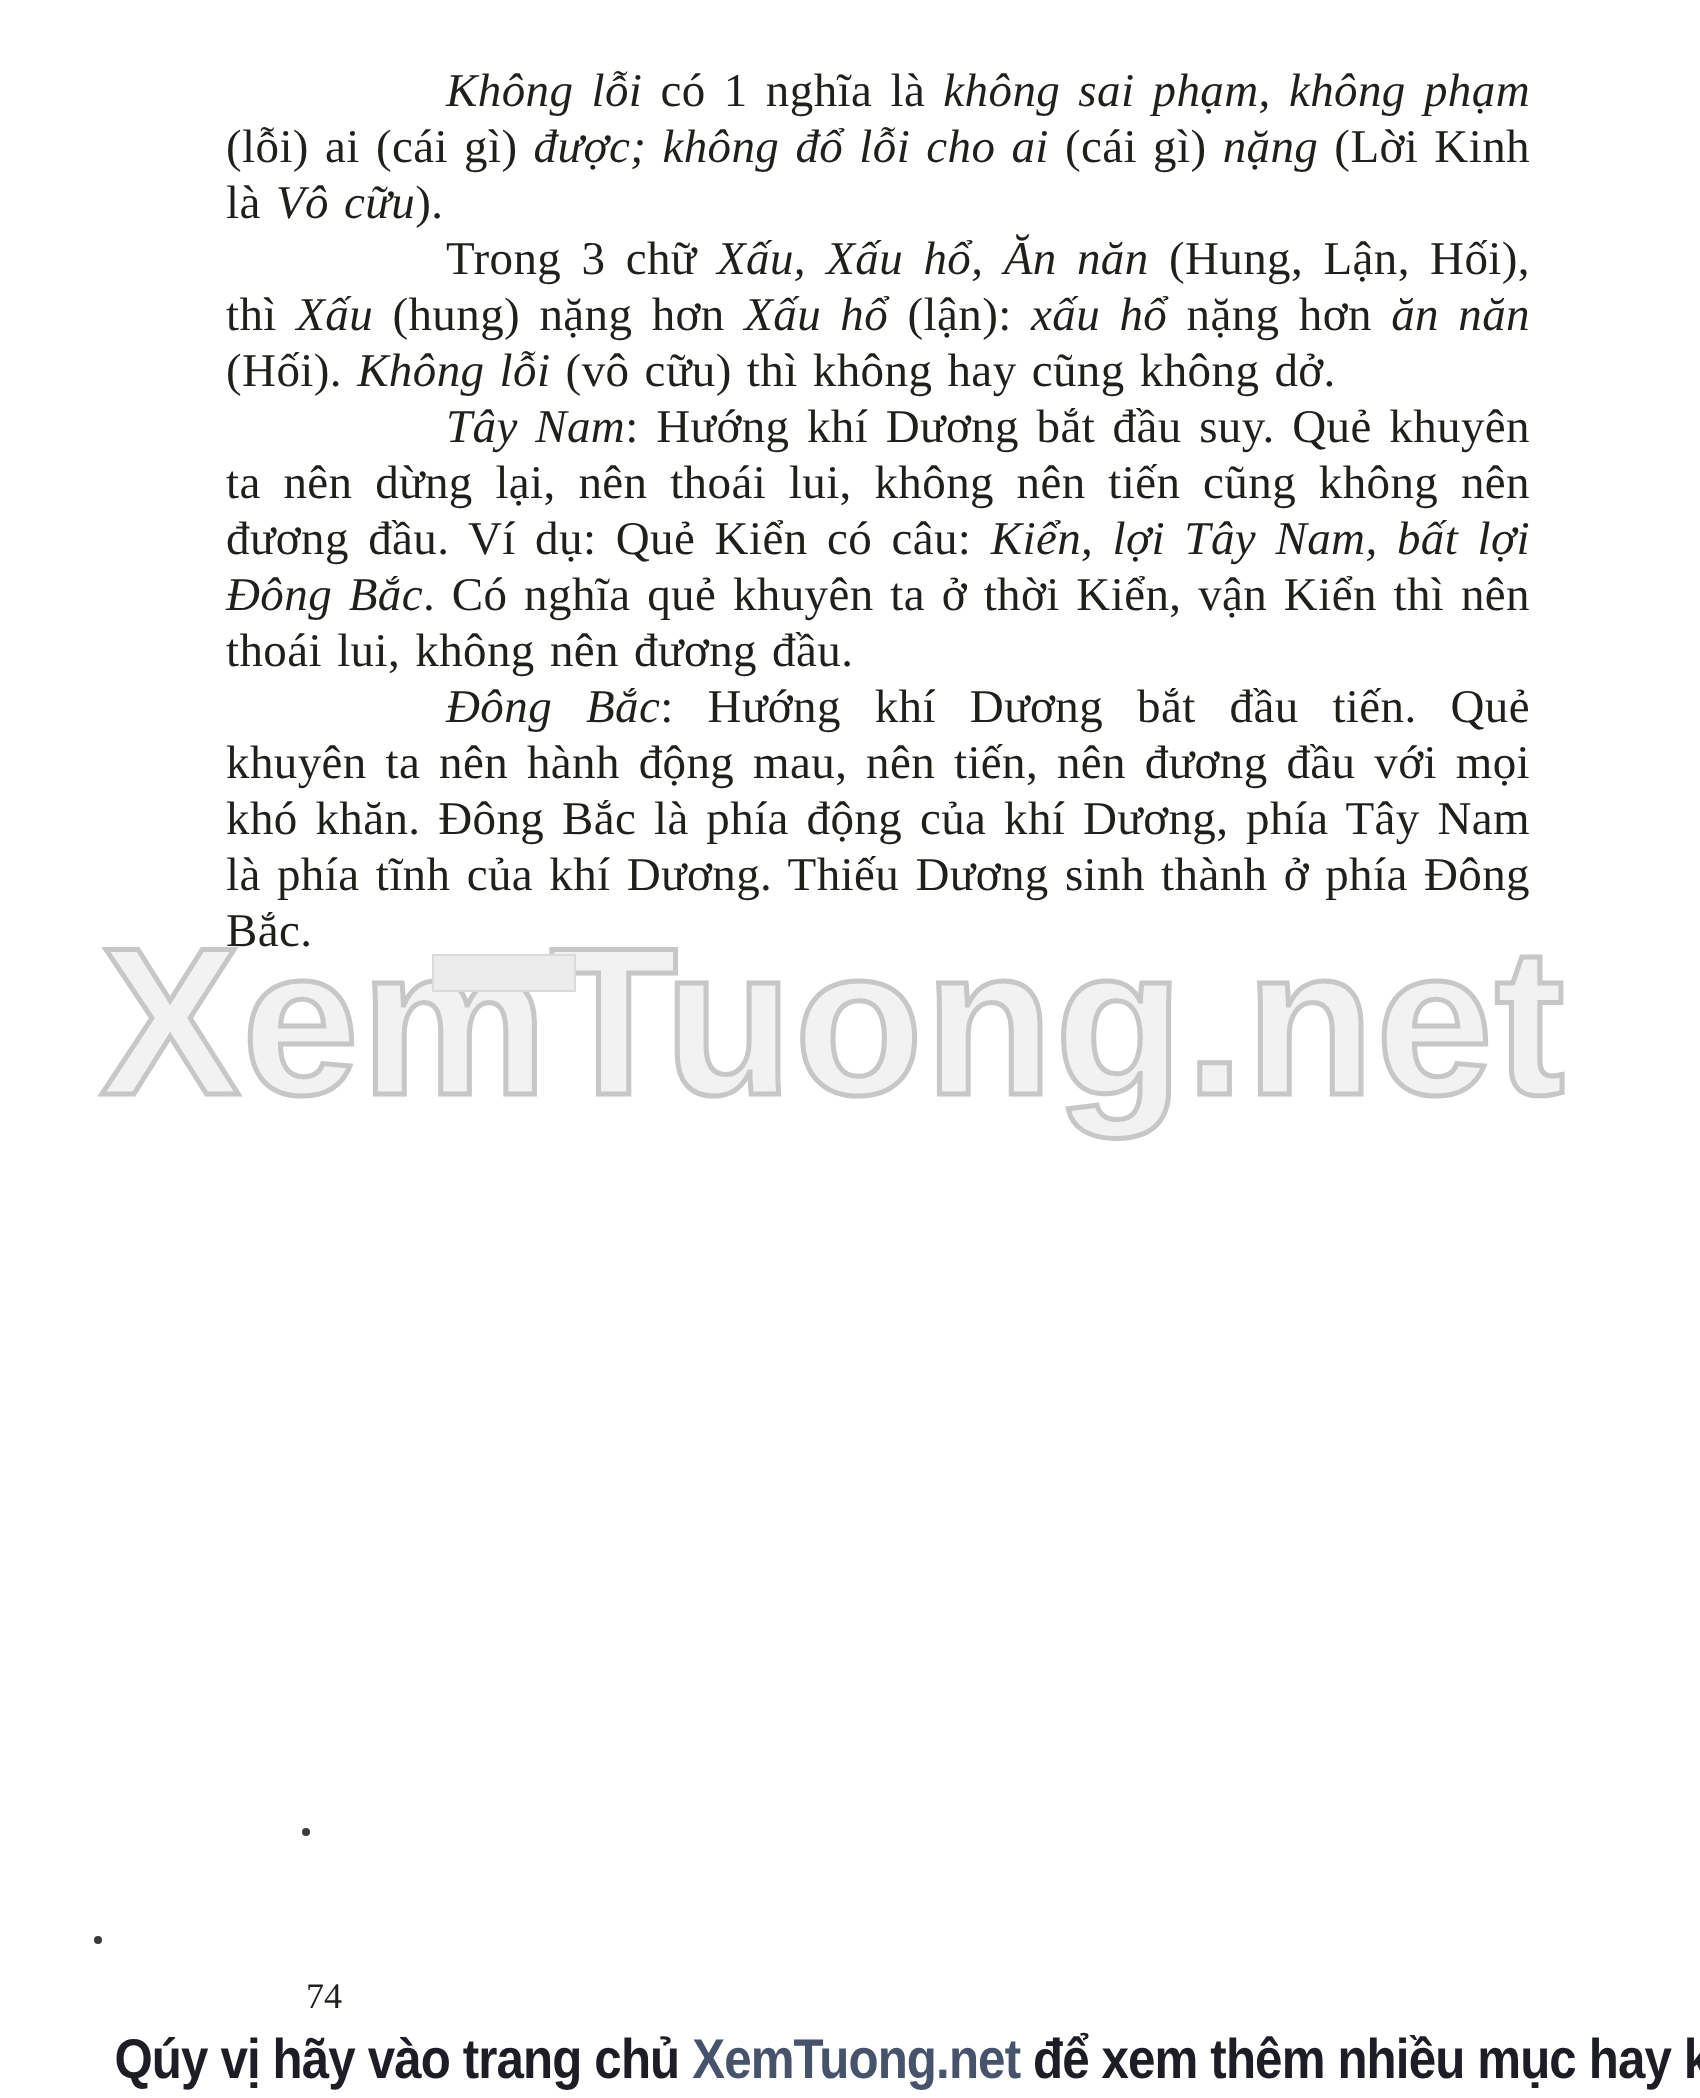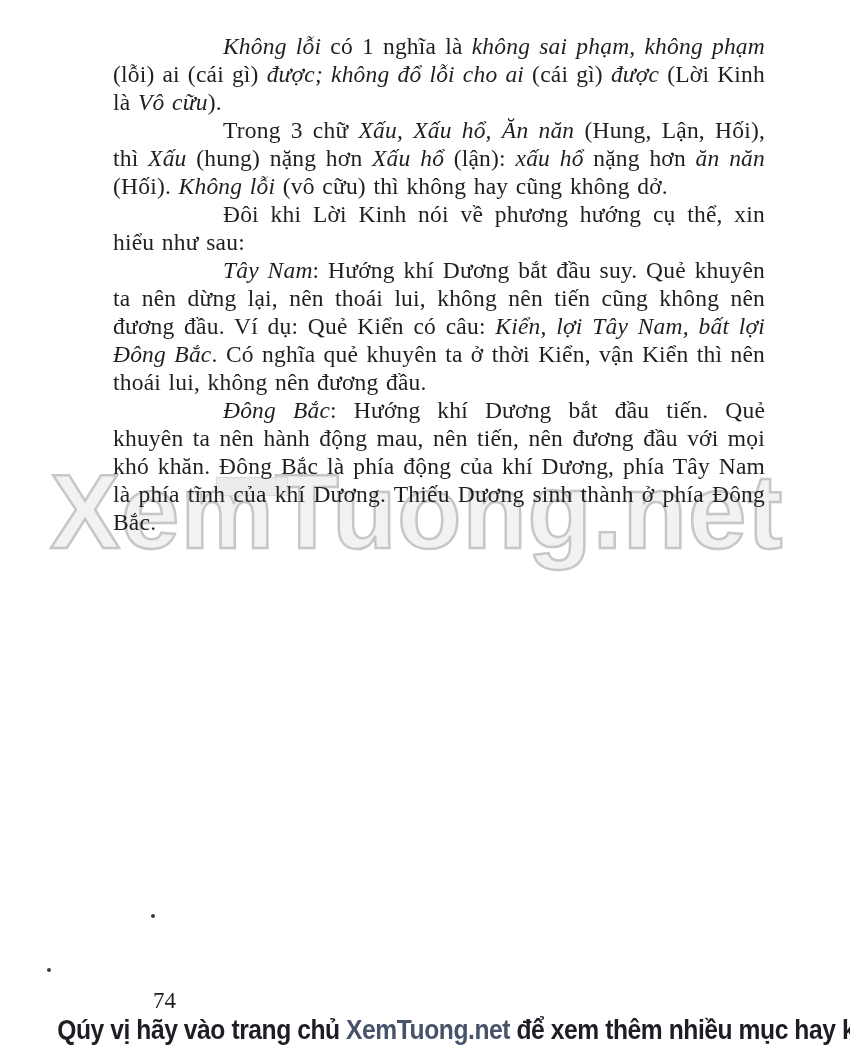--- a/index.html
+++ b/index.html
@@ -57,21 +57,21 @@
     background: #3a3a3a;
     z-index: 2;
   }
   .scan-dot.d1 { left: 151px; top: 914px; }
   .scan-dot.d2 { left: 47px;  top: 968px; }
   .page-number {
     position: absolute;
     left: 153px;
     top: 988px;
     z-index: 2;
-    font-size: 23px;
+    font-size: 18px;
     color: var(--body-text, #201f1b);
   }
   .footer {
     position: absolute;
     left: 0;
     right: 0;
     bottom: 3px;
     z-index: 3;
     text-align: center;
     font-family: "Liberation Sans", "DejaVu Sans", sans-serif;
@@ -91,23 +91,22 @@
 </head>
 <body>
 
 <div class="page">
 
   <div class="watermark">XemTuong.net</div>
 
   <div class="artifact-rect"></div>
 
   <div class="text-block">
-      <p><span class="it">Không lỗi</span><span> có 1 nghĩa là </span><span class="it">không sai phạm, không phạm</span><span> (lỗi) ai (cái gì) </span><span class="it">được; không đổ lỗi cho ai</span><span> (cái gì) </span><span class="it">được</span><span> (Lời Kinh là </span><span class="it">Vô cữu</span><span>).</span></p>
+      <p><span class="it">Không lỗi</span><span> có 1 nghĩa là </span><span class="it">không sai phạm, không phạm</span><span> (lỗi) ai (cái gì) </span><span class="it">được; không đổ lỗi cho ai</span><span> (cái gì) </span><span class="it">nặng</span><span> (Lời Kinh là </span><span class="it">Vô cữu</span><span>).</span></p>
       <p><span>Trong 3 chữ </span><span class="it">Xấu, Xấu hổ, Ăn năn</span><span> (Hung, Lận, Hối), thì </span><span class="it">Xấu</span><span> (hung) nặng hơn </span><span class="it">Xấu hổ</span><span> (lận): </span><span class="it">xấu hổ</span><span> nặng hơn </span><span class="it">ăn năn</span><span> (Hối). </span><span class="it">Không lỗi</span><span> (vô cữu) thì không hay cũng không dở.</span></p>
-      <p><span>Đôi khi Lời Kinh nói về phương hướng cụ thể, xin hiểu như sau:</span></p>
       <p><span class="it">Tây Nam</span><span>: Hướng khí Dương bắt đầu suy. Quẻ khuyên ta nên dừng lại, nên thoái lui, không nên tiến cũng không nên đương đầu. Ví dụ: Quẻ Kiển có câu: </span><span class="it">Kiển, lợi Tây Nam, bất lợi Đông Bắc</span><span>. Có nghĩa quẻ khuyên ta ở thời Kiển, vận Kiển thì nên thoái lui, không nên đương đầu.</span></p>
       <p><span class="it">Đông Bắc</span><span>: Hướng khí Dương bắt đầu tiến. Quẻ khuyên ta nên hành động mau, nên tiến, nên đương đầu với mọi khó khăn. Đông Bắc là phía động của khí Dương, phía Tây Nam là phía tĩnh của khí Dương. Thiếu Dương sinh thành ở phía Đông Bắc.</span></p>
     </div>
 
   <div class="scan-dot d1"></div>
   <div class="scan-dot d2"></div>
 
   <div class="page-number">74</div>
 
   <div class="footer">

